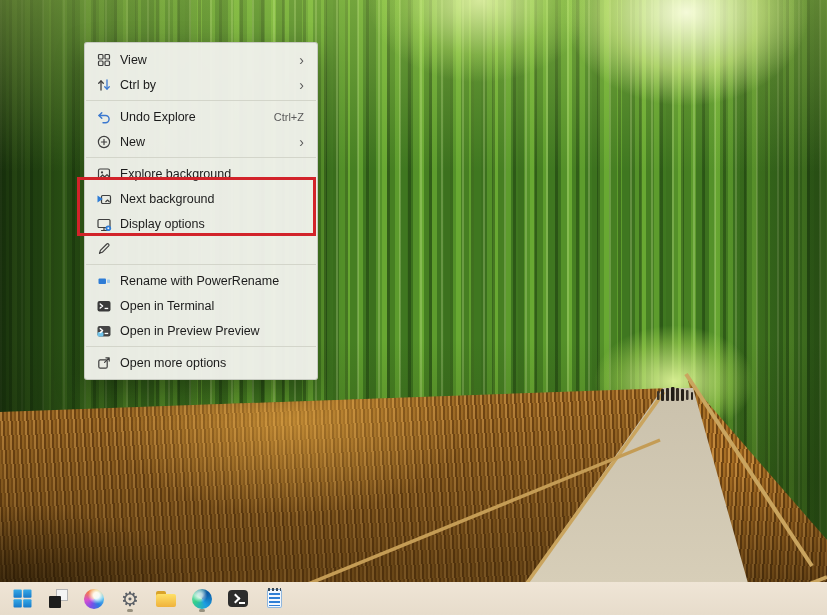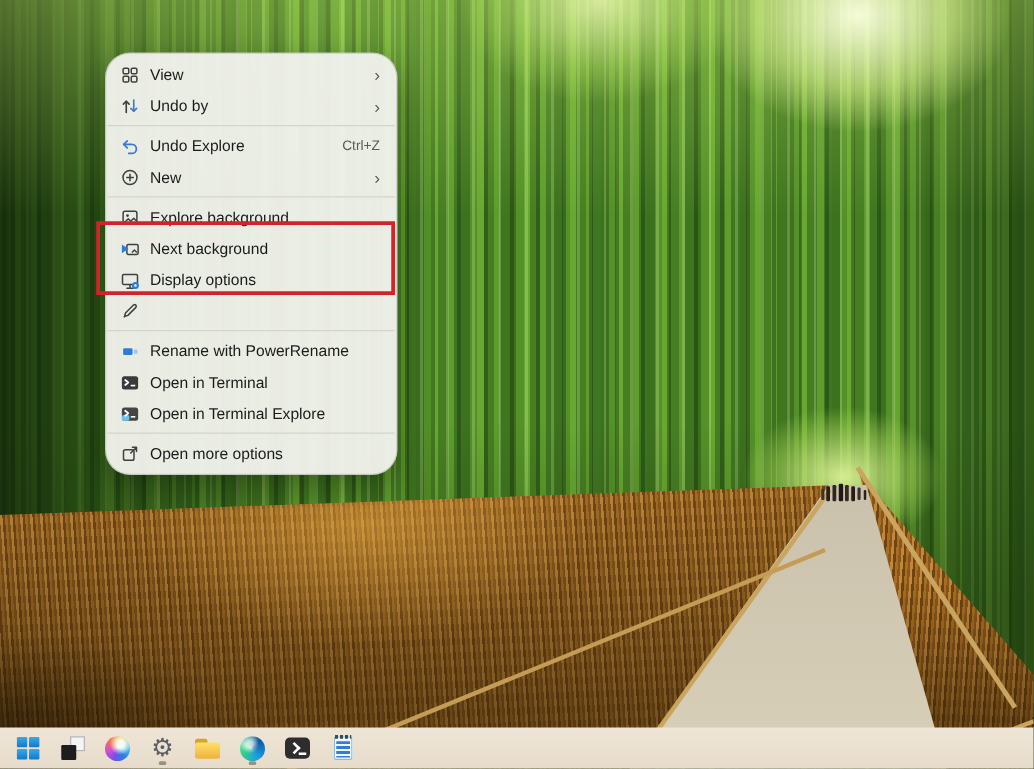--- a/index.html
+++ b/index.html
@@ -33,21 +33,21 @@
       linear-gradient(180deg, rgba(0,0,0,0) 75%, rgba(35,22,4,.55) 96%),
       repeating-linear-gradient(94deg, #6f4412 0 2px, #a86f24 2px 4px, #8a561a 4px 6px, #c2883a 6px 8px);}
   .path-walk{position:absolute;inset:0;z-index:3;
     clip-path:polygon(663px 388px, 693px 388px, 757px 615px, 504px 615px);
     background:linear-gradient(180deg, #8e8878, #ada490 25%, #c9c0ab 60%, #d9d0ba 100%);}
   .scene-overlay{position:absolute;inset:0;z-index:4;pointer-events:none;}
 
   
   .context-menu{position:absolute;left:84px;top:42px;width:234px;z-index:10;
     background:rgba(240,241,234,.97);border:1px solid rgba(195,198,188,.9);
-    border-radius:20px;box-shadow:0 10px 28px rgba(0,0,0,.35);padding:4px 0;box-sizing:border-box;}
+    border-radius:3px;box-shadow:0 10px 28px rgba(0,0,0,.35);padding:4px 0;box-sizing:border-box;}
   .mi{display:flex;align-items:center;height:25px;padding:0 13px 0 11px;
     font-size:12.5px;color:#1b1b1b;cursor:default;}
   .mi .ico{width:16px;height:16px;margin-right:8px;flex:none;display:flex;
     align-items:center;justify-content:center;}
   .mi .lbl{flex:1;white-space:nowrap;}
   .mi .chev{color:#5a5a5a;font-size:14px;line-height:1;}
   .mi .shortcut{color:#5a5a5a;font-size:11px;}
   .sep{height:1px;background:#d3d5ca;margin:3px 1px;}
 
   
@@ -141,21 +141,21 @@
           <g stroke="#3f3f3f">
               <path d="M5 13V4"></path>
               <path d="M2.7 6.3 5 4l2.3 2.3"></path>
             </g>
           <g stroke="#3b78cf">
               <path d="M11 3v9"></path>
               <path d="M8.7 9.7 11 12l2.3-2.3"></path>
             </g>
         </svg>
         </span>
-      <span class="lbl">Undo by</span>
+      <span class="lbl">Ctrl by</span>
       <span class="chev">›</span>
     </div>
 
 
     <div class="sep"></div>
 
     <div class="mi">
       <span class="ico">
         <svg width="16" height="16" viewBox="0 0 16 16" fill="none" stroke="#3b78cf" stroke-width="1.4" stroke-linecap="round" stroke-linejoin="round">
           <path d="M3 6.5h6.5a3.6 3.6 0 0 1 0 7.2H7"></path>
@@ -246,21 +246,21 @@
 
     <div class="mi">
       <span class="ico">
         <svg width="16" height="16" viewBox="0 0 16 16">
           <rect x="1.5" y="3" width="13" height="10.5" rx="2" fill="#454545"></rect>
           <rect x="1.5" y="9" width="6" height="4.5" rx="1.5" fill="#6fc3ea"></rect>
           <path d="M4.2 5.6l2.4 2-2.4 2" stroke="#fff" stroke-width="1.4" fill="none" stroke-linecap="round" stroke-linejoin="round"></path>
           <rect x="8.6" y="9.8" width="3.6" height="1.3" fill="#fff"></rect>
         </svg>
         </span>
-      <span class="lbl">Open in Terminal Explore</span>
+      <span class="lbl">Open in Preview Preview</span>
     </div>
 
     <div class="sep"></div>
 
     <div class="mi">
       <span class="ico">
         <svg width="16" height="16" viewBox="0 0 16 16" fill="none" stroke="#3f3f3f" stroke-width="1.2" stroke-linecap="round" stroke-linejoin="round">
           <rect x="2.8" y="4.8" width="8.4" height="8.4" rx="1.5"></rect>
           <path d="M8.6 7.4 13.2 2.8M9.9 2.8h3.3v3.3"></path>
         </svg>

